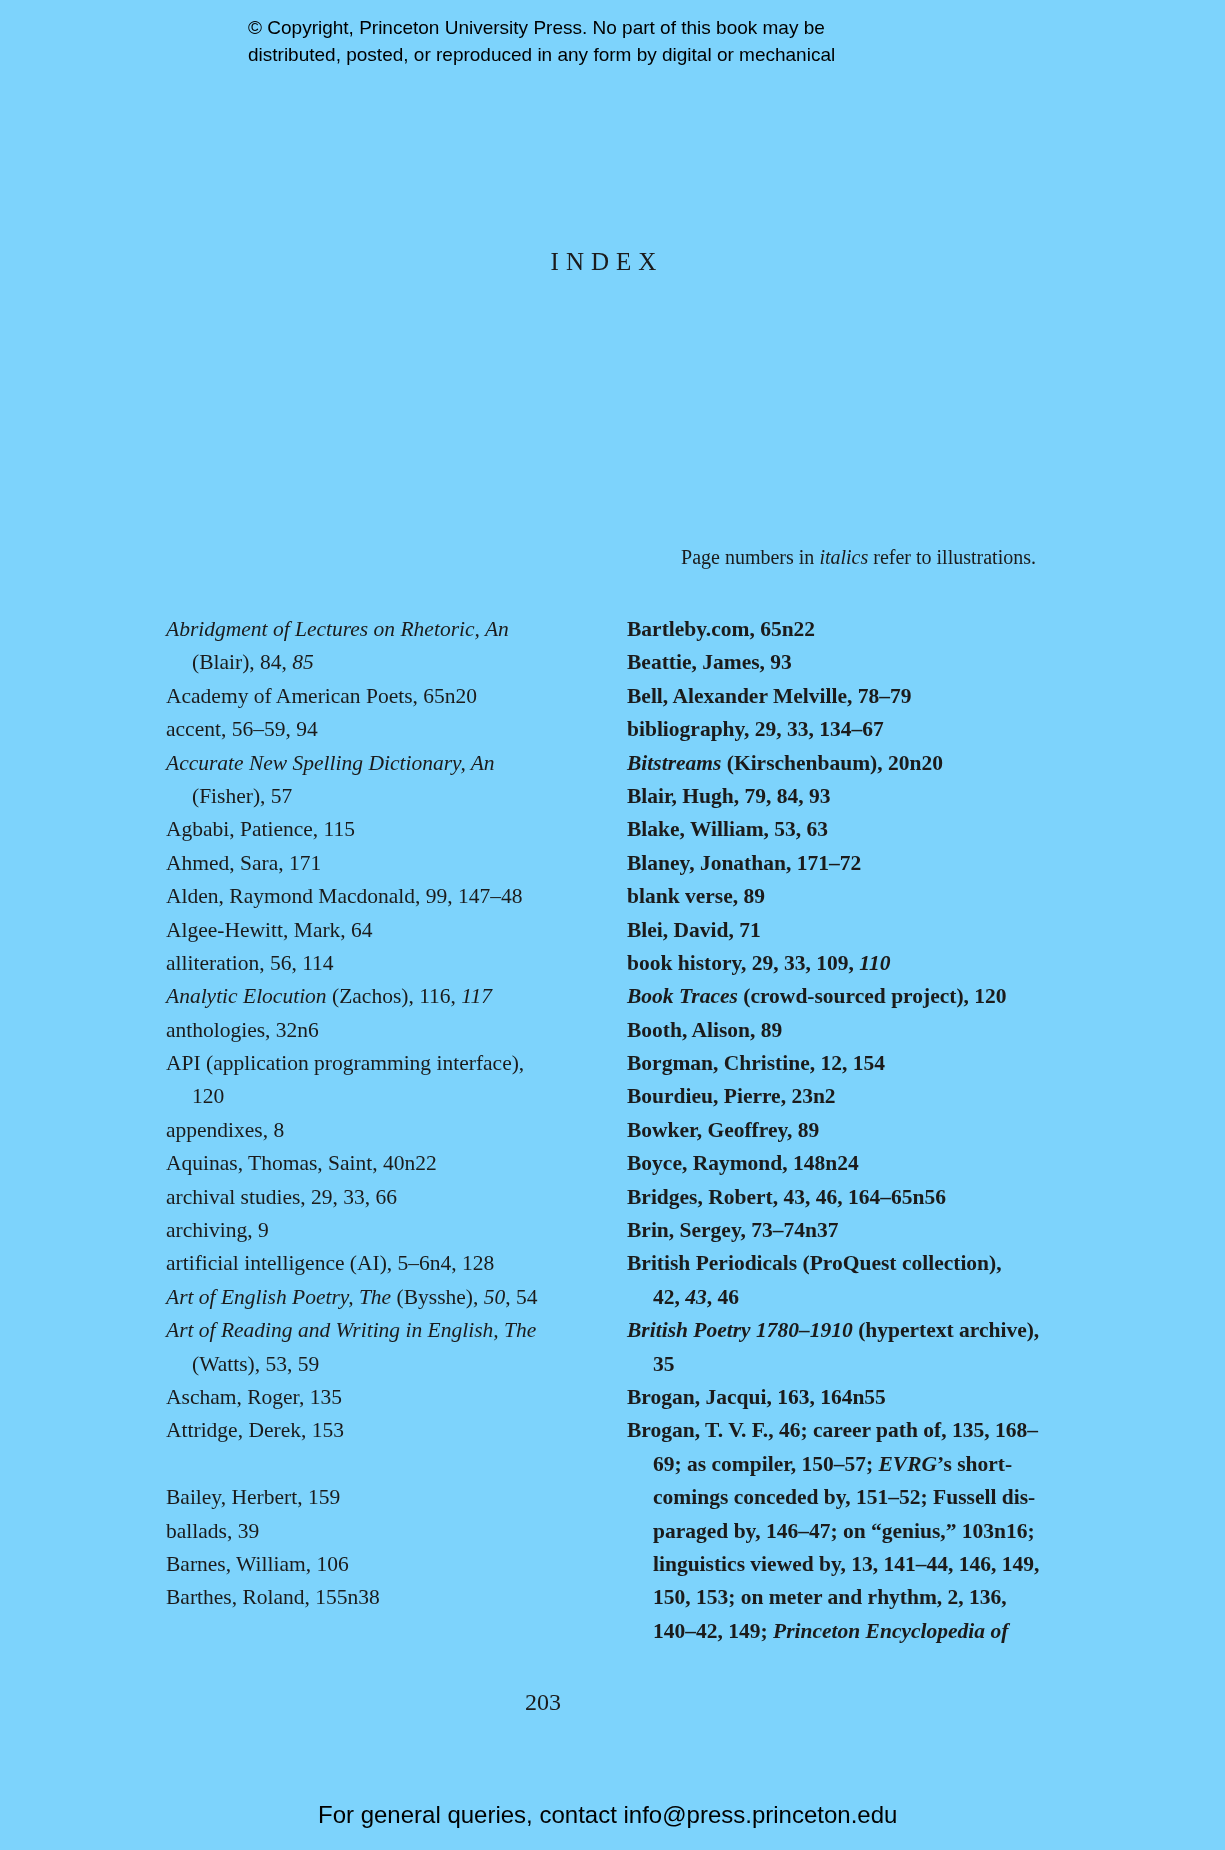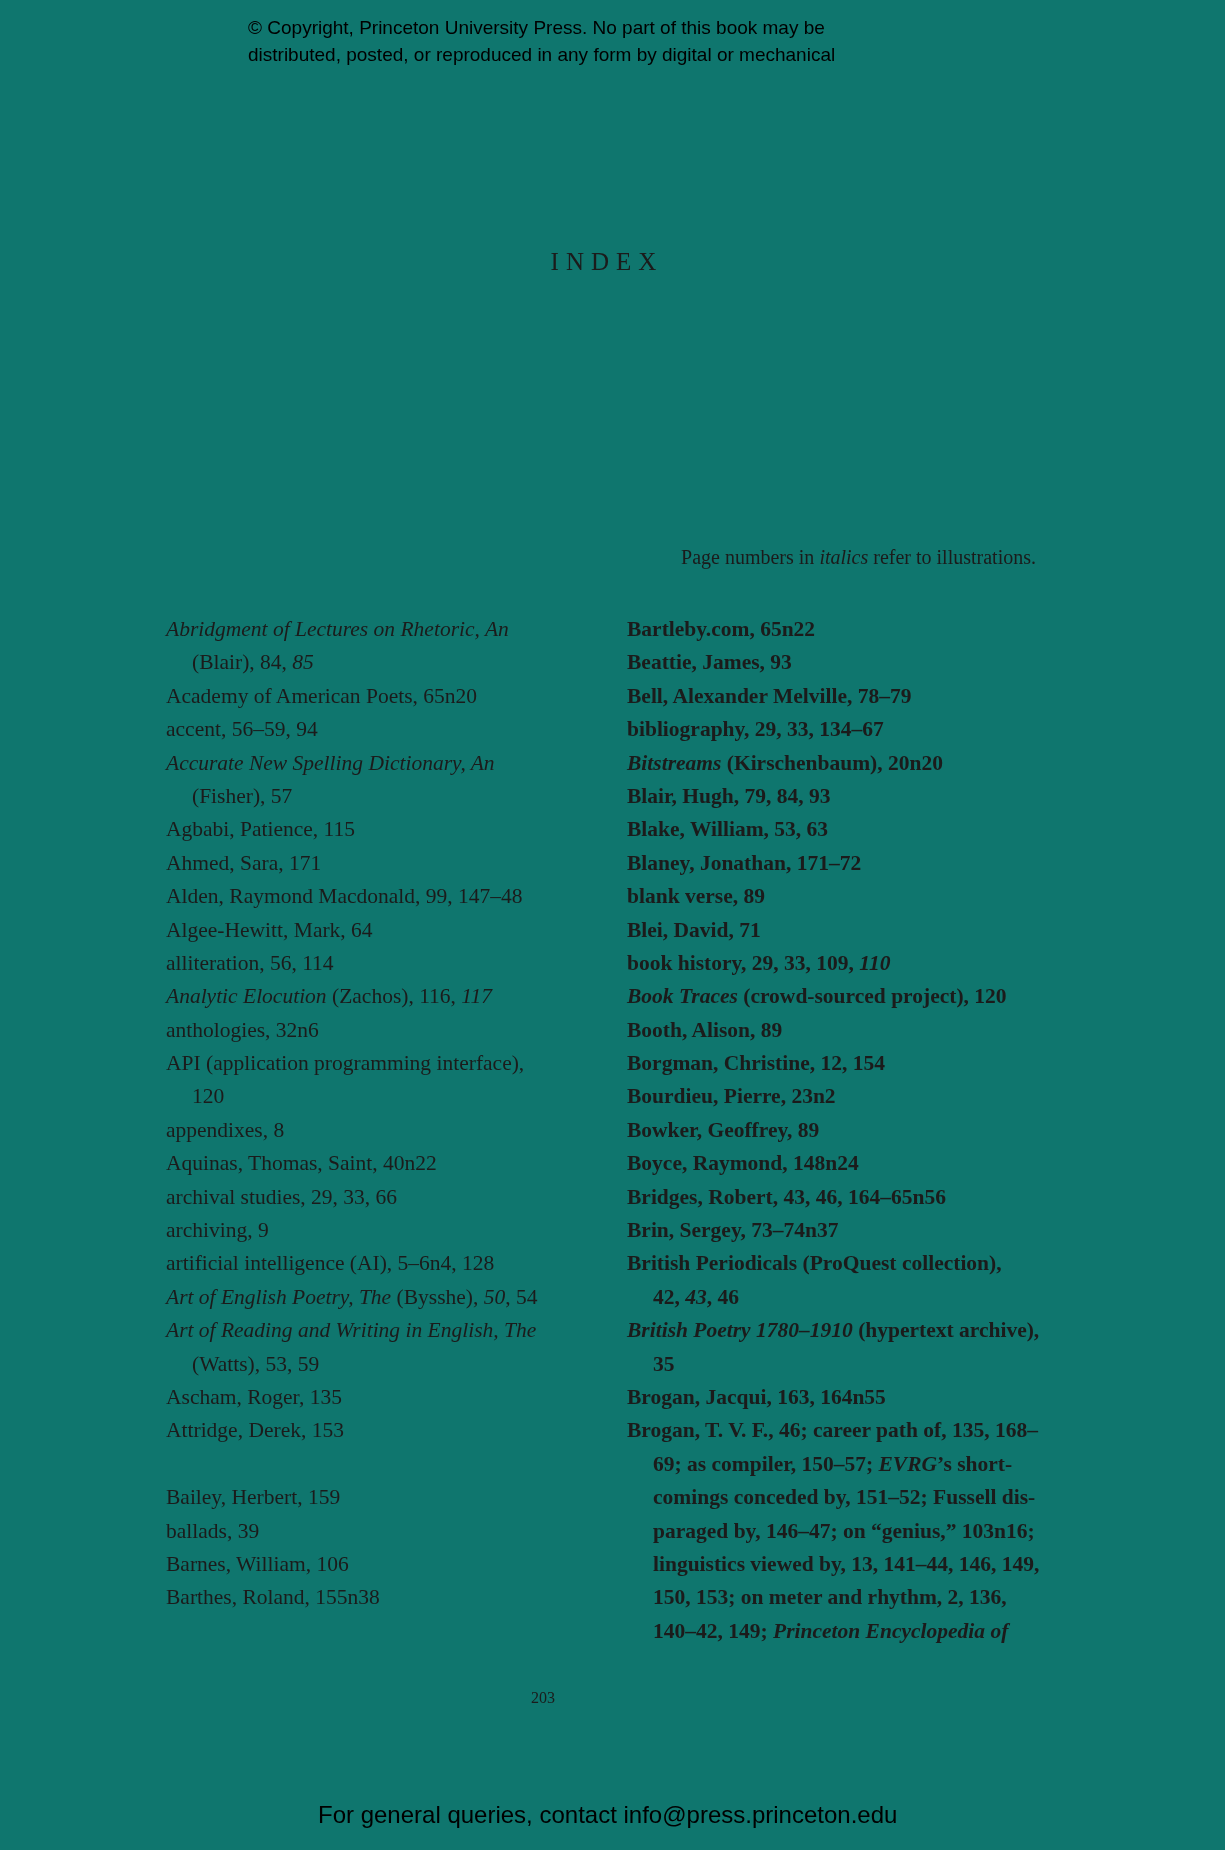--- a/index.html
+++ b/index.html
@@ -1,20 +1,20 @@
 <!DOCTYPE html>
 <html><head>
 <meta charset="utf-8">
 <style>
   html, body { margin: 0; padding: 0; background: #ffffff; }
   .page {
     position: relative;
     width: 1225px;
     height: 1850px;
-    background: #0f766e;
+    background: #7dd3fc;
     font-family: "Liberation Serif", serif;
     color: #1b1b1b;
     overflow: hidden;
   }
   .copyright {
     position: absolute;
     left: 248px;
     top: 14px;
     font-family: "Liberation Sans", sans-serif;
     font-size: 19px;
@@ -55,21 +55,21 @@
   .line { white-space: nowrap; height: 33.4px; }
   .line.indent { padding-left: 26px; }
   .line.blank { }
   .italic { font-style: italic; }
   .pagenum {
     position: absolute;
     left: 493px;
     top: 1689px;
     width: 100px;
     text-align: center;
-    font-size: 16px;
+    font-size: 24px;
     color: #1b1b1b;
   }
   .footer {
     position: absolute;
     left: 318px;
     top: 1801px;
     width: 466px;
     text-align: center;
     font-family: "Liberation Sans", sans-serif;
     font-size: 24px;

